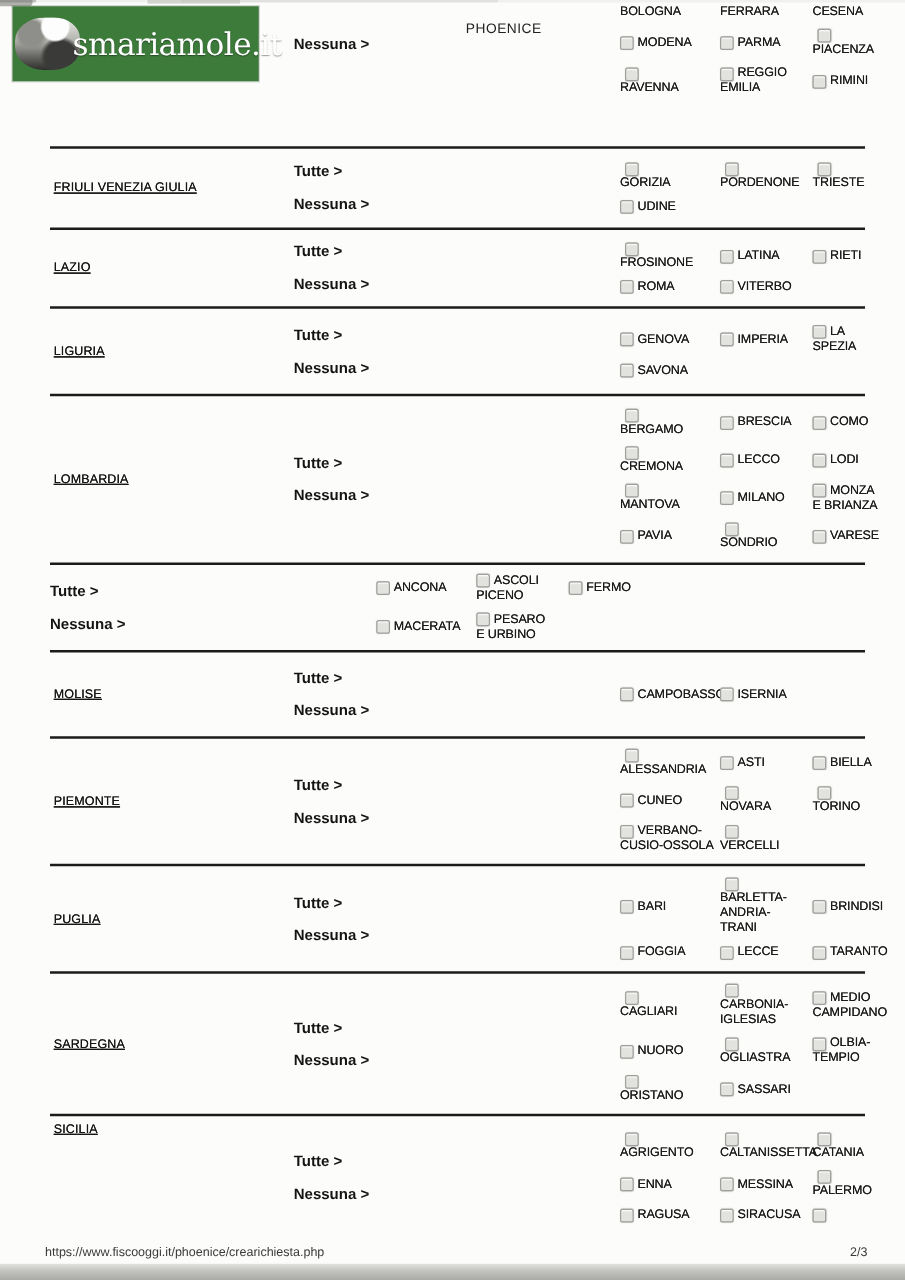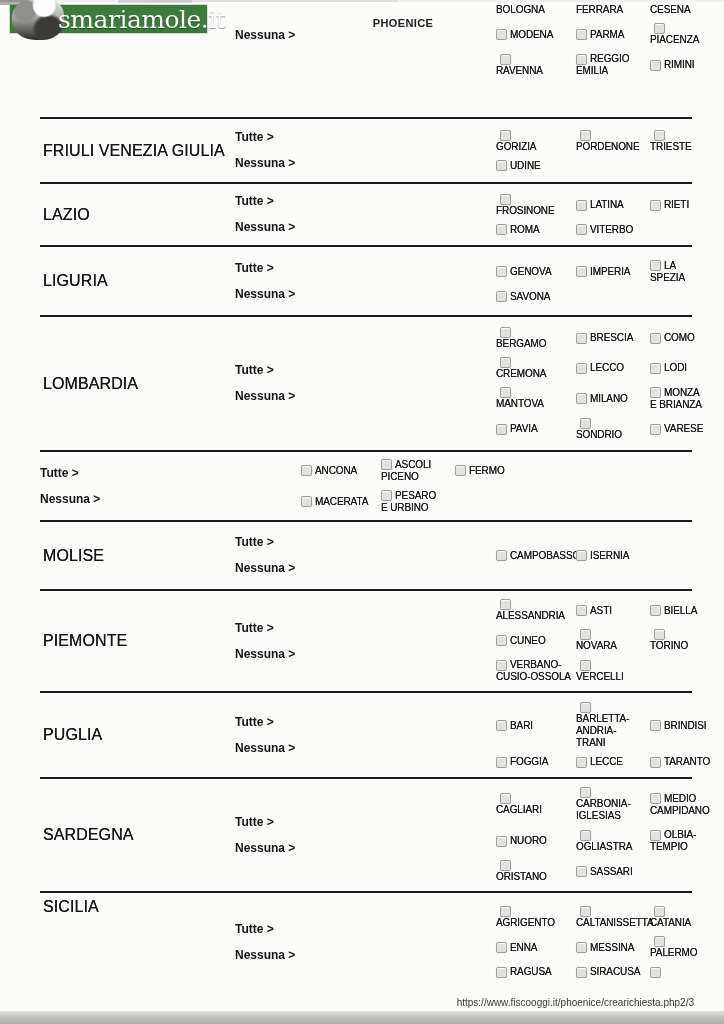--- a/index.html
+++ b/index.html
@@ -10,62 +10,62 @@
     color:#1e1e1e;
   }
   
   .scan-top{position:absolute;top:0;left:0;width:724px;height:2px;
     background:linear-gradient(90deg,#9a9a97 0 4%,#e7e7e4 4% 20%,#cfcfcc 20% 55%,#e9e9e6 55% 100%);opacity:.6;}
   .scan-mark-a{position:absolute;top:0;left:0;width:26px;height:5px;background:#6f6f6c;opacity:.55;border-radius:0 0 3px 0;}
   .scan-mark-b{position:absolute;top:0;left:118px;width:74px;height:3px;background:#b4b4b0;opacity:.5;}
   .scan-bottom{position:absolute;bottom:0;left:0;width:724px;height:13px;
     background:linear-gradient(180deg,#e3e3df 0%,#c2c2be 45%,#a9a9a5 100%);}
   
-  .logo{position:absolute;top:5px;left:10px;width:197px;height:28px;
+  .logo{position:absolute;top:5px;left:10px;width:197px;height:60px;
     display:flex;align-items:center;box-shadow:0 0 0 1px rgba(0,0,0,.15);}
   .logo-photo{width:52px;height:42px;margin-left:2px;flex:0 0 auto;
     border-radius:45% 40% 42% 45%;
     background:
       radial-gradient(circle at 62% 18%, #fdfdfd 0 22%, rgba(253,253,253,0) 26%),
       radial-gradient(circle at 25% 30%, #8e8e8a 0 20%, rgba(142,142,138,0) 28%),
       radial-gradient(circle at 70% 75%, #3a3a38 0 26%, rgba(58,58,56,0) 34%),
       linear-gradient(180deg,#e9e9e6 0%,#b9b9b4 40%,#6c6c68 72%,#2d2d2b 100%);
   }
   .logo-text{color:#fff;font-family:"DejaVu Serif", serif;font-size:25px;
     letter-spacing:-.5px;margin-left:-6px;text-shadow:0 1px 1px rgba(0,0,0,.4);white-space:nowrap;}
   
   .page-title{position:absolute;top:17px;left:338px;width:130px;text-align:center;
-    font-size:11px;font-weight:bold;letter-spacing:.4px;color:#222;}
+    font-size:11px;font-weight:normal;letter-spacing:.4px;color:#222;}
   
   #sections{position:absolute;top:0;left:0;width:724px;box-sizing:border-box;
     padding:0 32px 0 40px;}
   .section{display:flex;box-sizing:border-box;}
   .section.bordered{border-top:2.5px solid #1b1b1b;}
   .region-cell{width:195px;flex:0 0 auto;display:flex;flex-direction:column;justify-content:center;padding-left:3px;box-sizing:border-box;}
-  .region-label{font-size:16px;letter-spacing:.1px;color:#161616;text-shadow:0 0 .3px #161616;}
+  .region-label{font-size:10px;letter-spacing:.1px;color:#161616;text-shadow:0 0 .3px #161616;text-decoration:underline;}
   .controls-cell{width:255px;flex:0 0 auto;display:flex;flex-direction:column;justify-content:center;gap:13px;}
   .ctl-link{font-size:12px;font-weight:bold;color:#141414;cursor:pointer;line-height:13px;}
   .prov-grid{flex:1 1 auto;display:grid;grid-template-columns:78px 72px 56px;
     column-gap:2px;row-gap:7px;align-content:center;align-items:center;
     padding:4px 0 4px 6px;box-sizing:border-box;}
   .prov{font-size:10px;line-height:12px;letter-spacing:-.1px;color:#1c1c1c;
     text-shadow:0 0 .3px #1c1c1c;white-space:nowrap;}
   .cb-line{display:flex;align-items:center;gap:3px;}
   .cb-line.cb-only{margin-left:4px;}
   .cbx{display:inline-block;width:9px;height:9px;flex:0 0 auto;
     background:#e2e2df;border:1px solid #9f9f9c;border-radius:2px;
     box-shadow:inset 0 1px 1px rgba(255,255,255,.9), 0 0 1px rgba(0,0,0,.15);cursor:pointer;}
   
   .section.first .controls-cell{justify-content:flex-start;padding-top:29px;}
   .section.first .prov-grid{align-content:start;}
   
   .section.last .region-cell{justify-content:flex-start;padding-top:5px;}
   
   .footer{position:absolute;left:36px;right:30px;bottom:16px;display:flex;
-    justify-content:flex-end;font-size:10px;color:#3a3a3a;}
+    justify-content:space-between;font-size:10px;color:#3a3a3a;}
 </style>
 </head>
 <body>
 
 <div class="scan-top"></div>
 <div class="scan-mark-a"></div>
 <div class="scan-mark-b"></div>
 
 <div id="sections">
     <section class="section first" style="height: 117px;">

